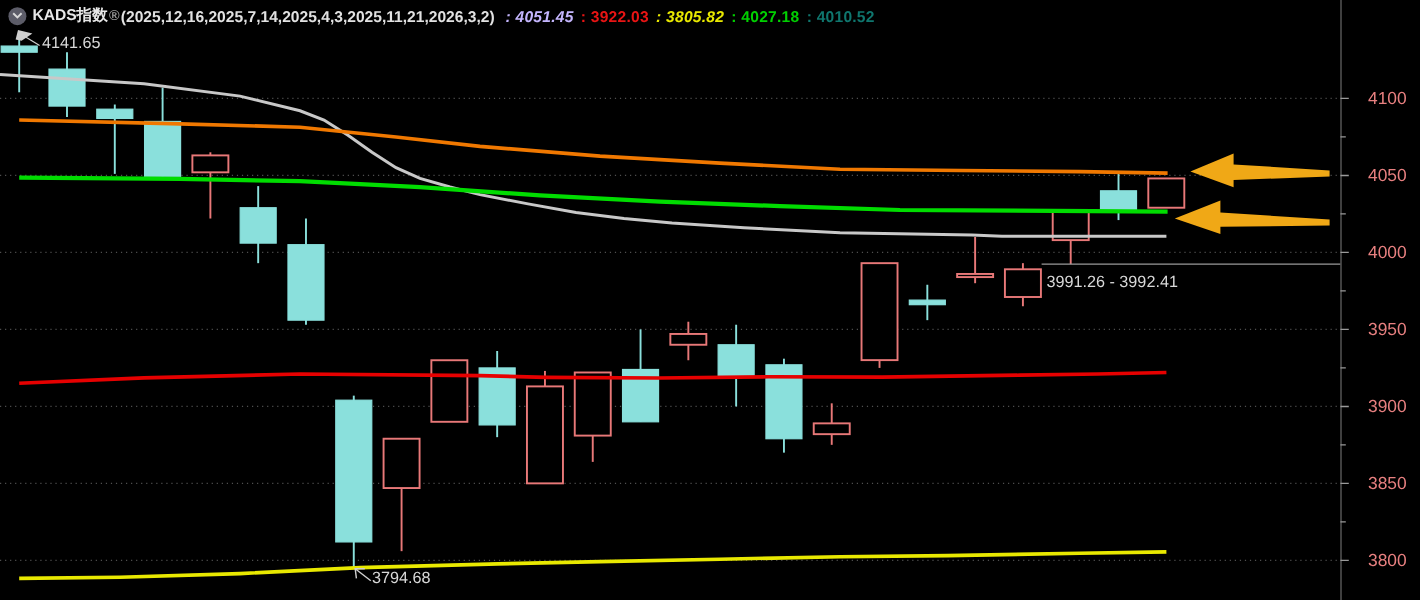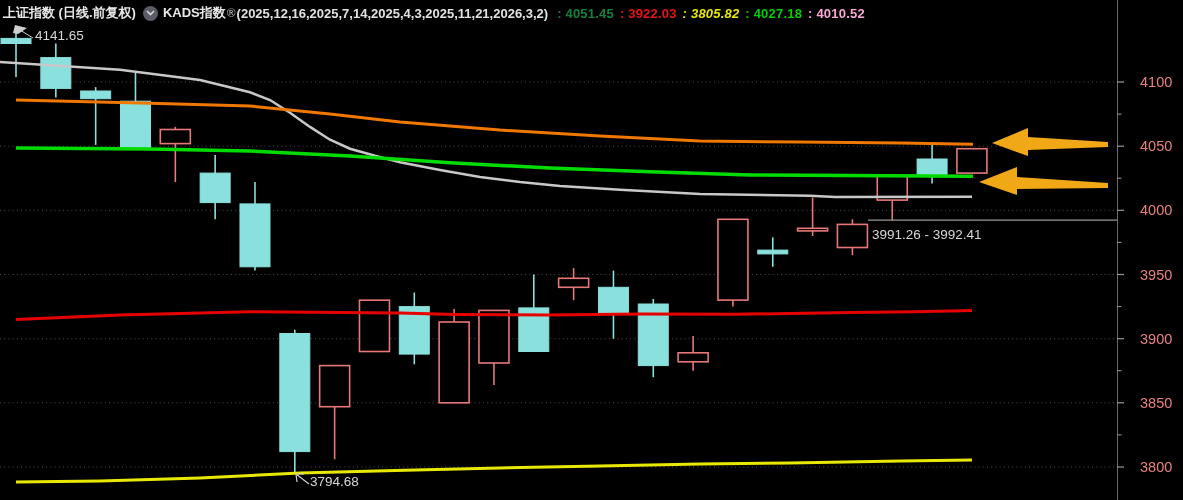--- a/index.html
+++ b/index.html
@@ -16,35 +16,34 @@
   #header-values{display:flex;margin-left:3px;letter-spacing:0.2px;}
   #header-values span{margin-left:6px;}
   #chart{position:absolute;top:0;left:0;}
   text{font-family:"Liberation Sans",sans-serif;}
 </style>
 </head>
 <body>
 <div id="app">
 
   <div id="topbar">
-    <span class="title">上证指数 (日线.前复权)</span>
     <span class="icon-circle">
       <svg width="9" height="6" viewBox="0 0 9 6">
           <polyline points="1,1 4.5,4.5 8,1" fill="none" stroke="#d8d8d8" stroke-width="1.6"></polyline>
         </svg>
     </span>
     <span>KADS指数</span>
     <span class="reg">®</span>
     <span class="params">(2025,12,16,2025,7,14,2025,4,3,2025,11,21,2026,3,2)</span>
     <span id="header-values">
-        <span style="color: #15803d;">: 4051.45</span>
+        <span style="color: #c4b5fd; font-style: italic;">: 4051.45</span>
         <span style="color: rgb(232, 20, 20);">: 3922.03</span>
         <span style="color: rgb(232, 232, 0); font-style: italic;">: 3805.82</span>
         <span style="color: rgb(0, 208, 0); text-align: right;">: 4027.18</span>
-        <span style="color: #f9a8d4;">: 4010.52</span>
+        <span style="color: #0f766e;">: 4010.52</span>
       </span>
   </div>
 
   <svg id="chart" width="1183" height="500" viewBox="0 0 1183 500">
       <g>
         <line x1="0" y1="82.0" x2="1117" y2="82.0" stroke="#4f4f4f" stroke-width="1" stroke-dasharray="1 3.2"></line>
         <line x1="0" y1="146.2" x2="1117" y2="146.2" stroke="#4f4f4f" stroke-width="1" stroke-dasharray="1 3.2"></line>
         <line x1="0" y1="210.3" x2="1117" y2="210.3" stroke="#4f4f4f" stroke-width="1" stroke-dasharray="1 3.2"></line>
         <line x1="0" y1="274.5" x2="1117" y2="274.5" stroke="#4f4f4f" stroke-width="1" stroke-dasharray="1 3.2"></line>
         <line x1="0" y1="338.7" x2="1117" y2="338.7" stroke="#4f4f4f" stroke-width="1" stroke-dasharray="1 3.2"></line>

